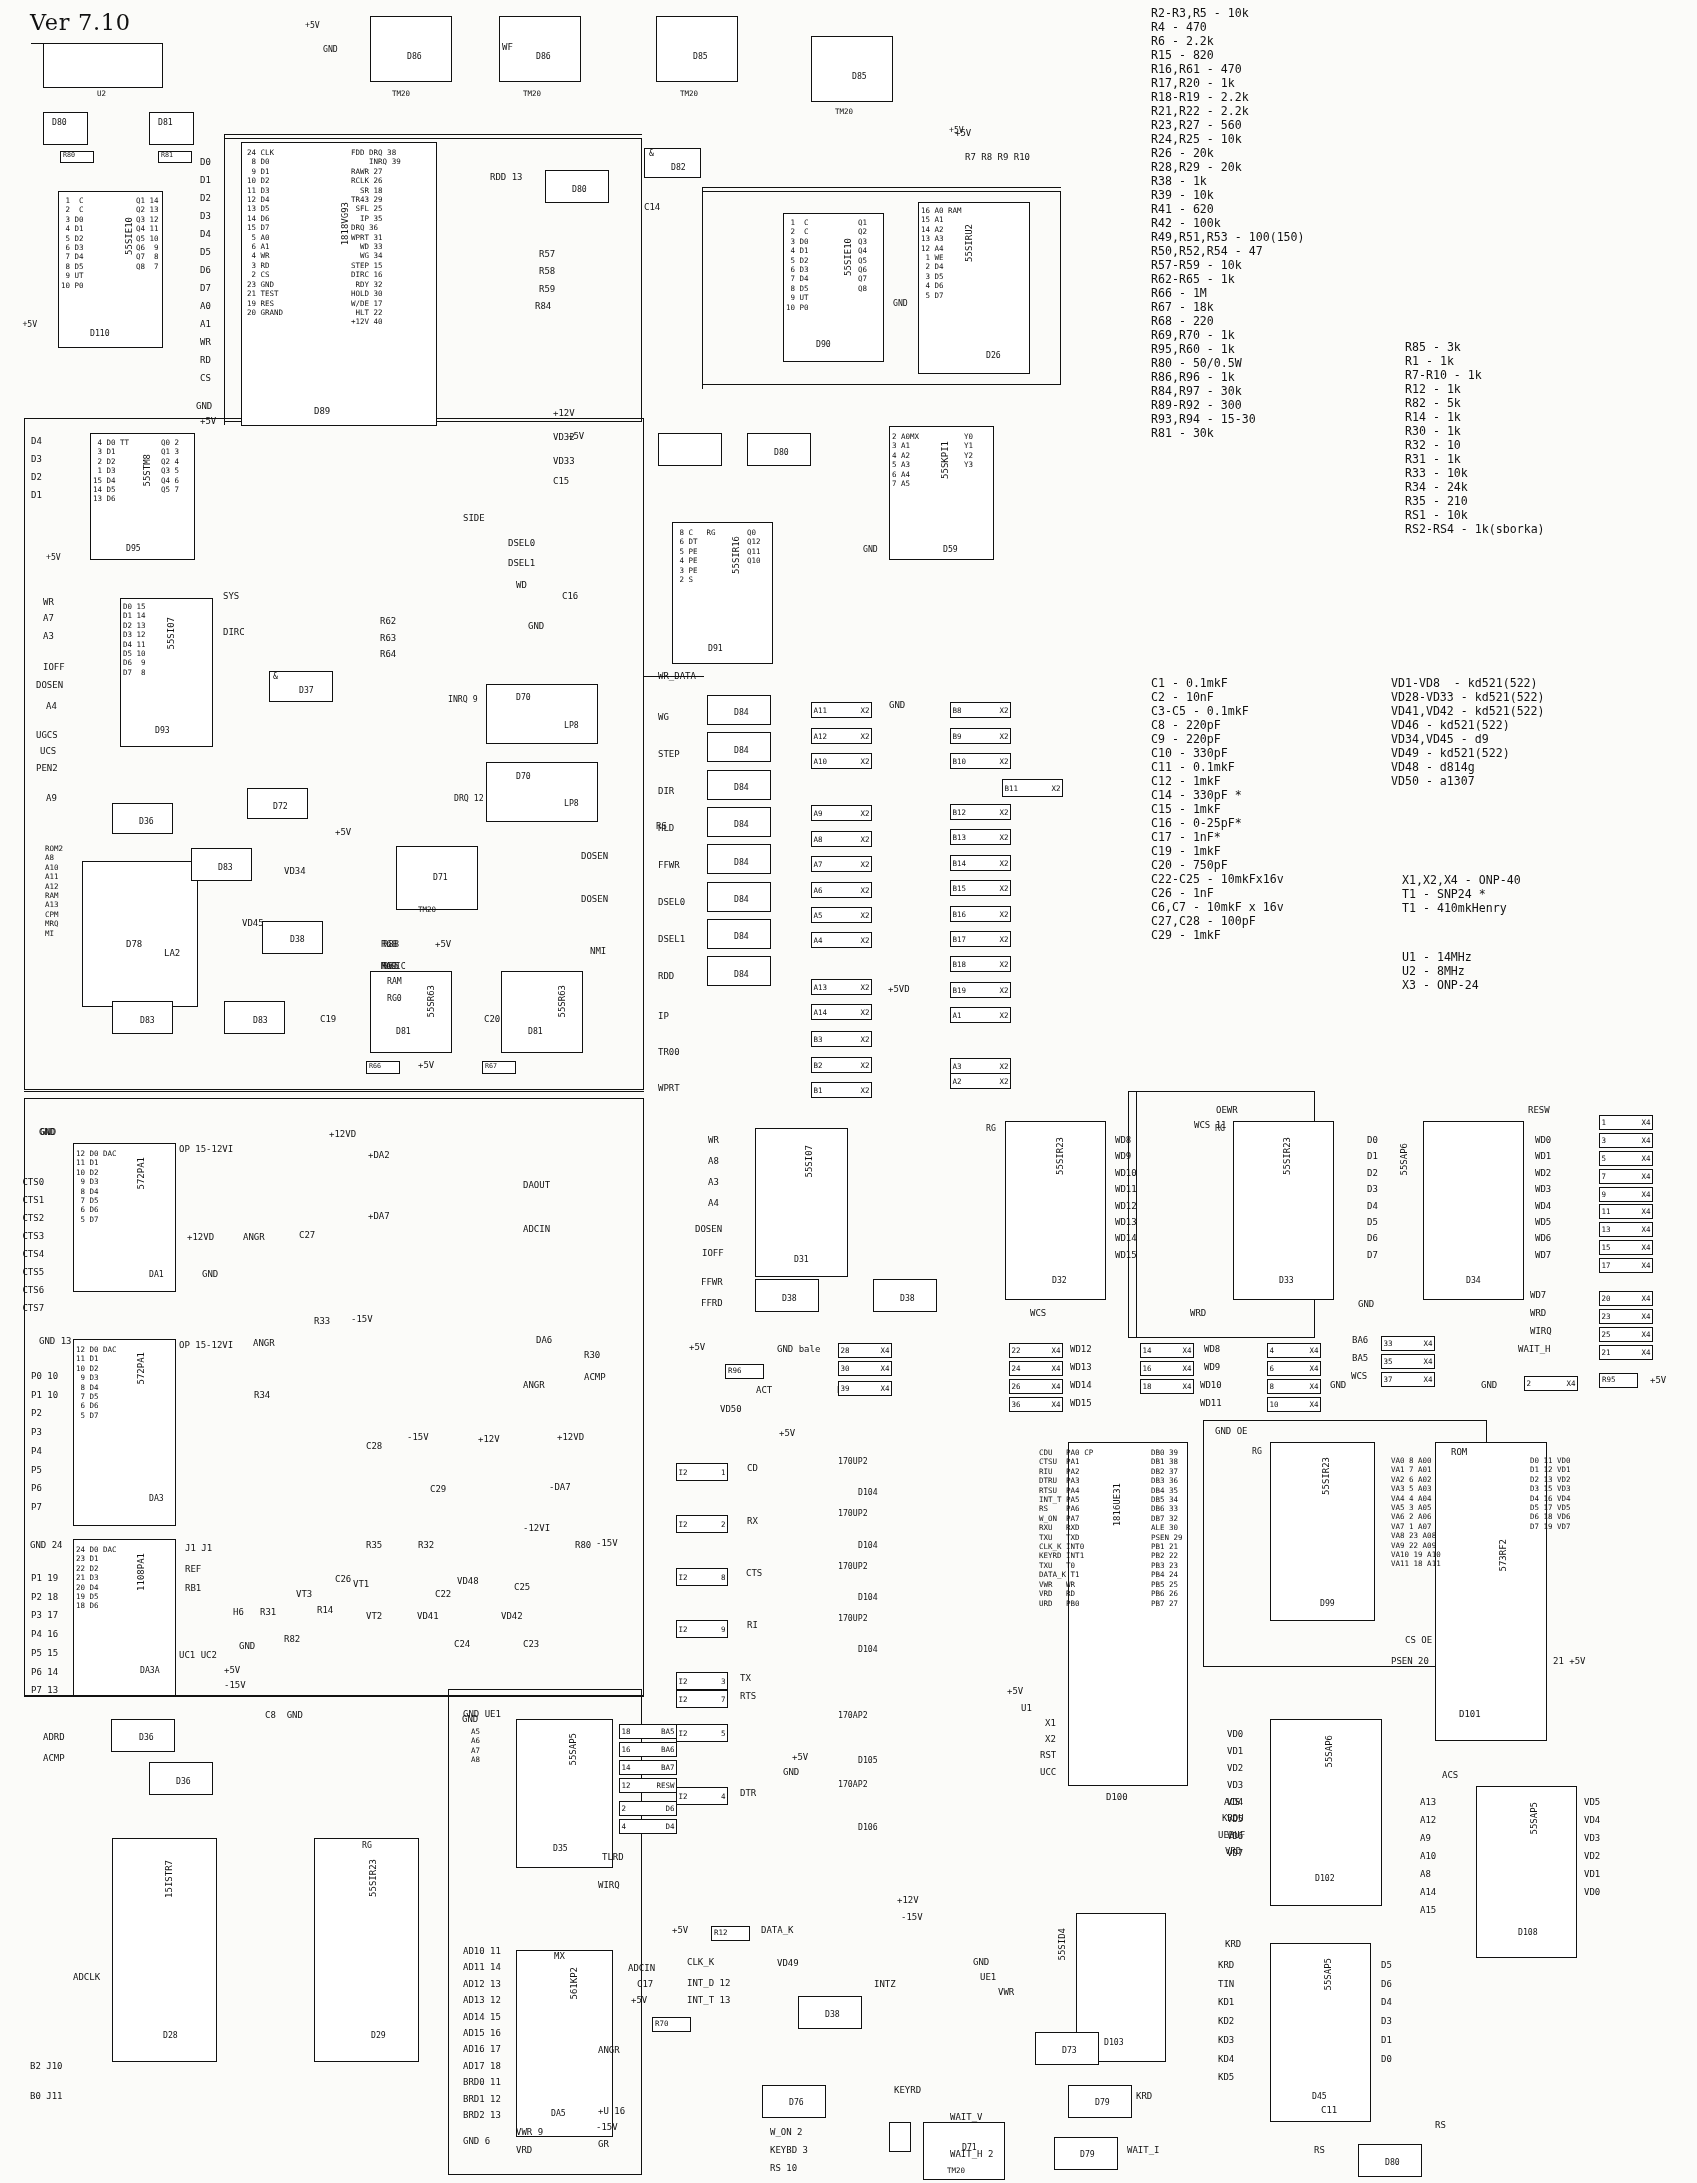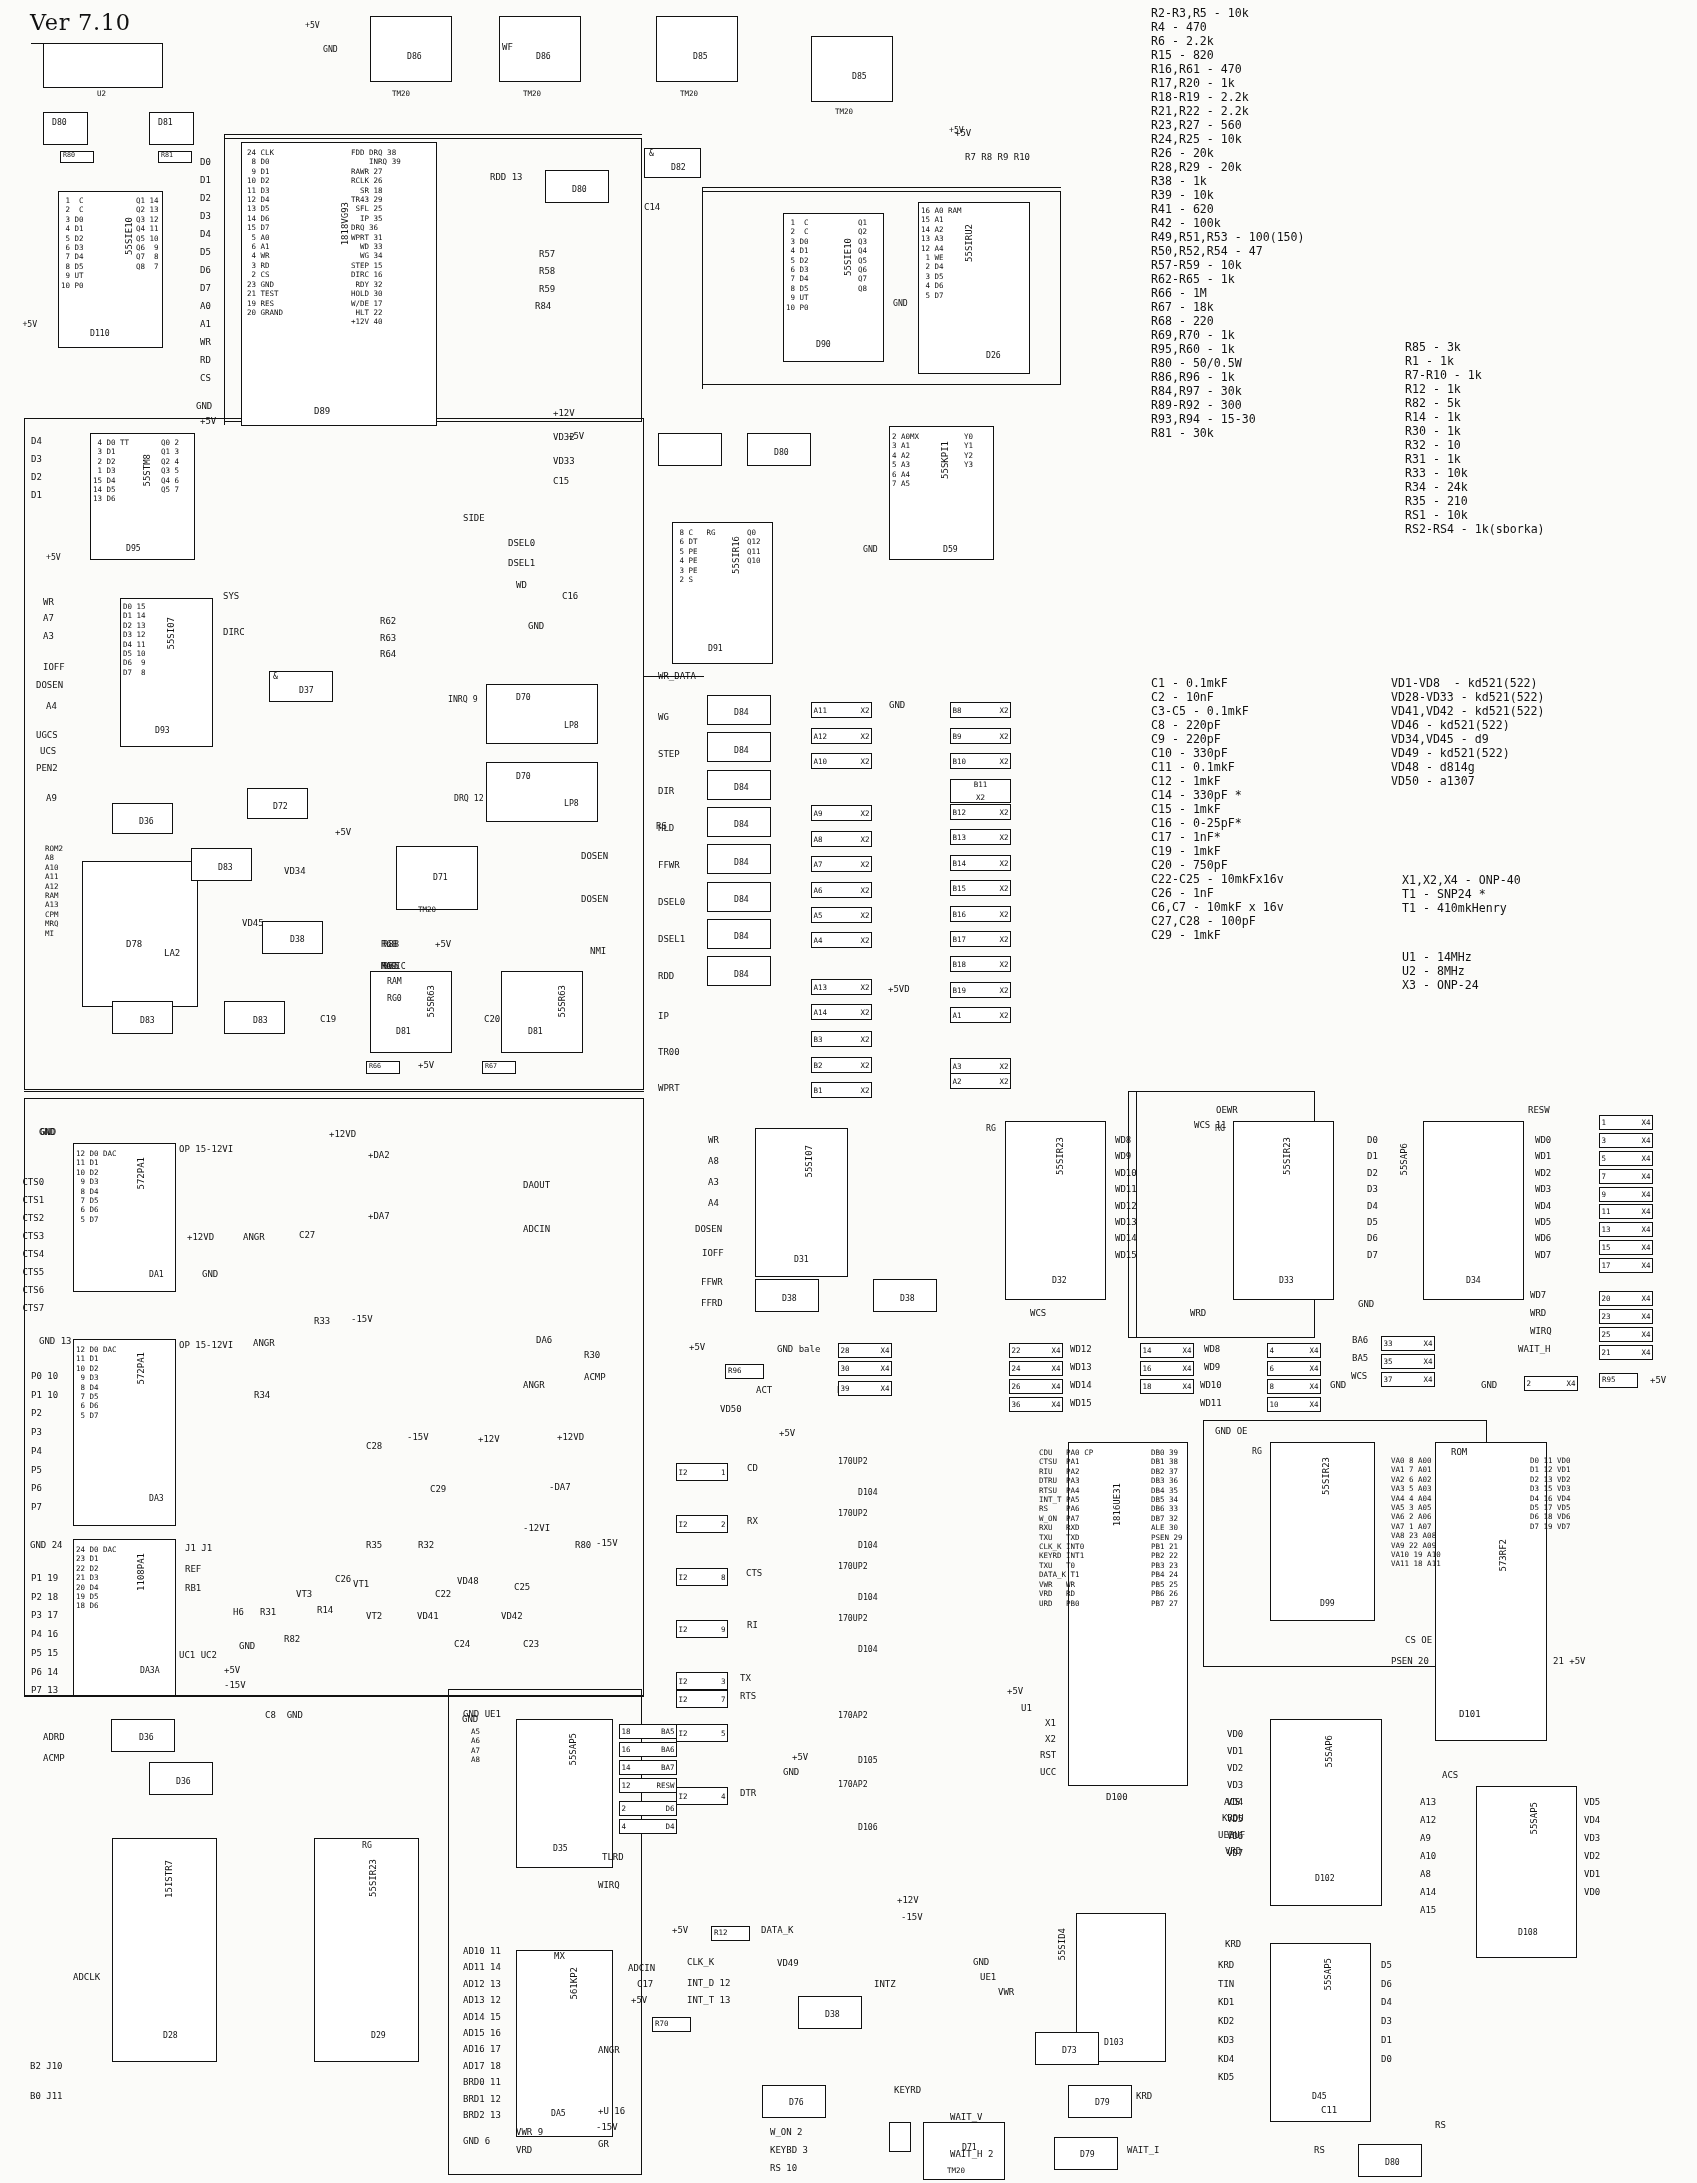--- a/index.html
+++ b/index.html
@@ -601,21 +601,21 @@
       <span>X2</span>
     </div>
   <div class="busbox" style="left:950px;top:728px;width:61px;height:16.4px;">
       <span>B9</span>
       <span>X2</span>
     </div>
   <div class="busbox" style="left:950px;top:753px;width:61px;height:16.4px;">
       <span>B10</span>
       <span>X2</span>
     </div>
-  <div class="busbox" style="left:950px;top:779px;width:61px;height:24px;flex-direction:column;">
+  <div class="busbox" style="left:1002px;top:779px;width:61px;height:18px;">
       <span>B11</span>
       <span>X2</span>
     </div>
   <div class="busbox" style="left:950px;top:804px;width:61px;height:16.4px;">
       <span>B12</span>
       <span>X2</span>
     </div>
   <div class="busbox" style="left:950px;top:829px;width:61px;height:16.4px;">
       <span>B13</span>
       <span>X2</span>

